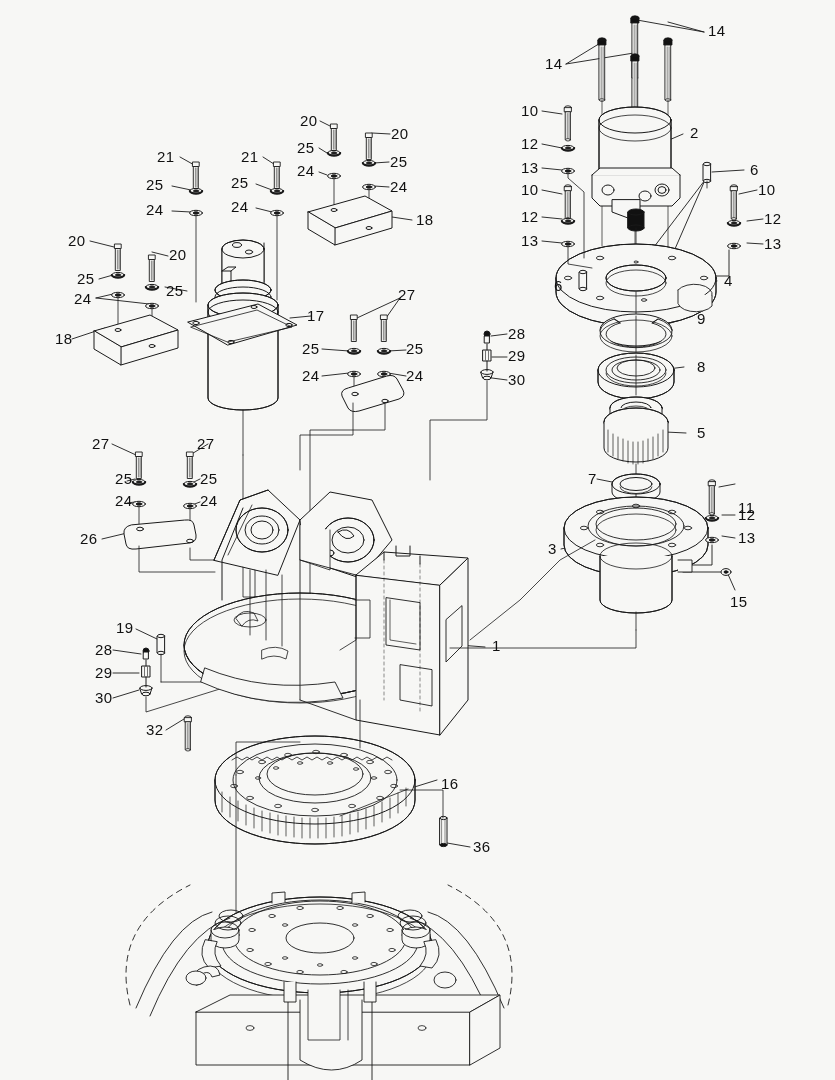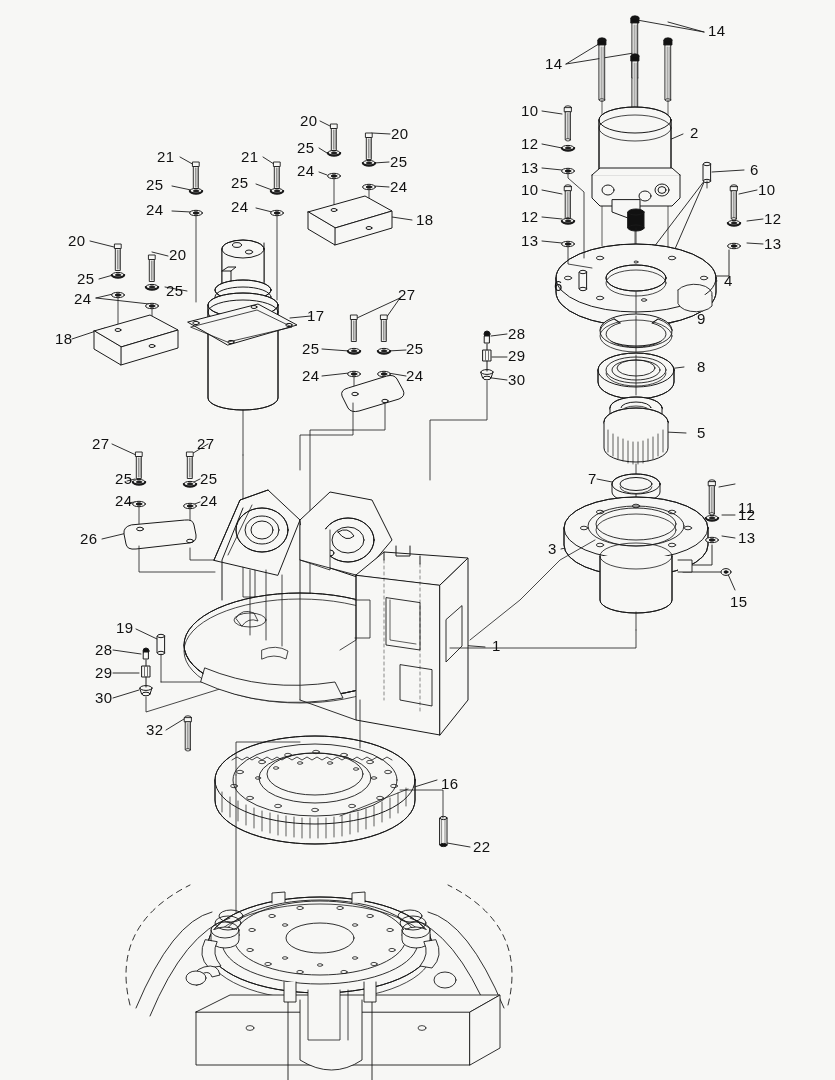--- a/index.html
+++ b/index.html
@@ -730,21 +730,21 @@
   <span class="callout" style="left:307px;top:308px">17</span>
   <span class="callout" style="left:416px;top:212px">18</span>
   <span class="callout" style="left:55px;top:331px">18</span>
   <span class="callout" style="left:116px;top:620px">19</span>
   <span class="callout" style="left:300px;top:113px">20</span>
   <span class="callout" style="left:391px;top:126px">20</span>
   <span class="callout" style="left:68px;top:233px">20</span>
   <span class="callout" style="left:169px;top:247px">20</span>
   <span class="callout" style="left:157px;top:149px">21</span>
   <span class="callout" style="left:241px;top:149px">21</span>
-  <span class="callout" style="left:473px;top:839px">22</span>
+  <span class="callout" style="left:473px;top:839px">36</span>
   <span class="callout" style="left:146px;top:722px">32</span>
   <span class="callout" style="left:146px;top:202px">24</span>
   <span class="callout" style="left:231px;top:199px">24</span>
   <span class="callout" style="left:297px;top:163px">24</span>
   <span class="callout" style="left:390px;top:179px">24</span>
   <span class="callout" style="left:74px;top:291px">24</span>
   <span class="callout" style="left:302px;top:368px">24</span>
   <span class="callout" style="left:406px;top:368px">24</span>
   <span class="callout" style="left:115px;top:493px">24</span>
   <span class="callout" style="left:200px;top:493px">24</span>

